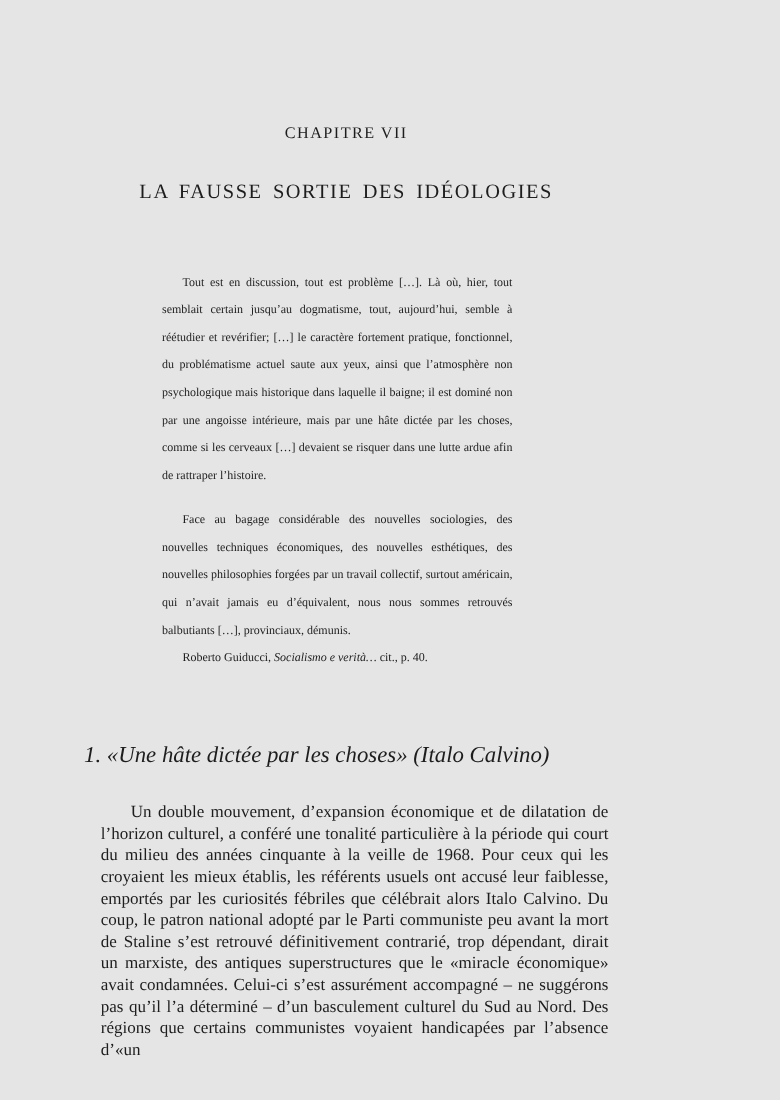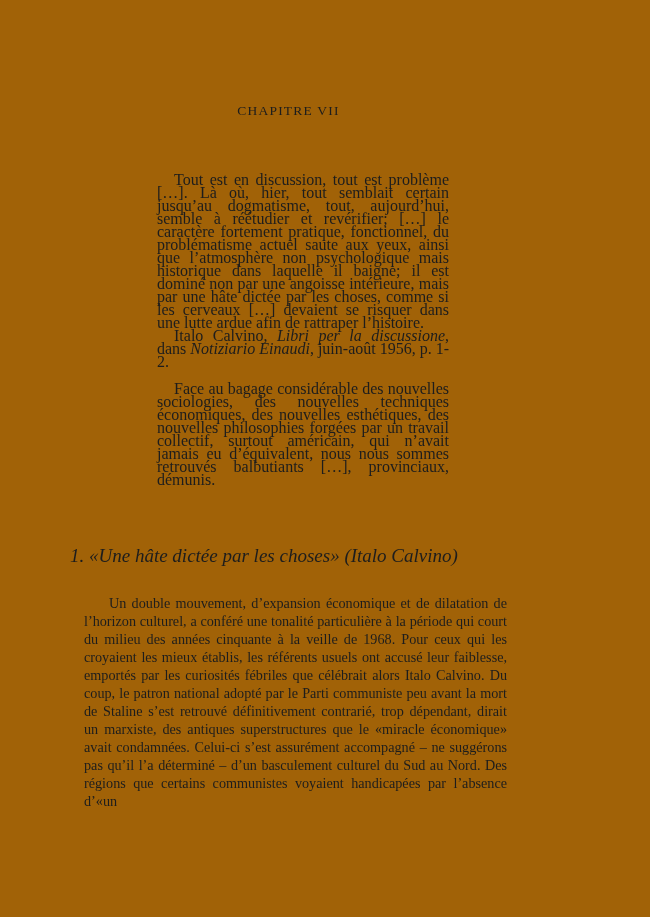--- a/index.html
+++ b/index.html
@@ -4,21 +4,21 @@
 <style>
   html, body {
     margin: 0;
     padding: 0;
     background: #ffffff;
   }
   .page {
     position: relative;
     width: 650px;
     height: 917px;
-    background: #a16207;
+    background: #e5e5e5;
     color: #1d1d1d;
     font-family: "Liberation Serif", "DejaVu Serif", serif;
     overflow: hidden;
     box-sizing: border-box;
   }
   .content {
     position: absolute;
     top: 103px;
     left: 70px;
     width: 437px;
@@ -32,24 +32,24 @@
   }
   .page-title {
     text-align: center;
     font-size: 17px;
     letter-spacing: 1.3px;
     word-spacing: 3px;
     font-weight: normal;
     margin: 31px 0 0 0;
   }
   .epigraph {
-    margin-left: 87px;
+    margin-left: 65px;
     width: 292px;
-    font-size: 16px;
-    line-height: 13px;
+    font-size: 10px;
+    line-height: 23px;
     text-align: justify;
   }
   .epigraph-quote-1 { margin-top: 54px; }
   .epigraph p {
     margin: 0;
     text-indent: 17px;
   }
   .epigraph-attribution {
     margin-top: 7px;
   }
@@ -73,28 +73,29 @@
   }
 </style>
 </head>
 <body>
 
 <div class="page">
   <div class="content">
 
     <h3 class="chapter-label">CHAPITRE VII</h3>
 
+    <h1 class="page-title">LA FAUSSE SORTIE DES IDÉOLOGIES</h1>
 
     <div class="epigraph epigraph-quote-1">
       <p>Tout est en discussion, tout est problème […]. Là où, hier, tout semblait certain jusqu’au dogmatisme, tout, aujourd’hui, semble à réétudier et revérifier; […] le caractère fortement pratique, fonctionnel, du problématisme actuel saute aux yeux, ainsi que l’atmosphère non psychologique mais historique dans laquelle il baigne; il est dominé non par une angoisse intérieure, mais par une hâte dictée par les choses, comme si les cerveaux […] devaient se risquer dans une lutte ardue afin de rattraper l’histoire.</p>
-      <p class="epigraph-attribution"><span>Italo Calvino, </span><span class="italic">Libri per la discussione</span><span>, dans </span><span class="italic">Notiziario Einaudi</span><span>, juin-août 1956, p. 1-2.</span></p>
     </div>
 
     <div class="epigraph epigraph-quote-2">
       <p>Face au bagage considérable des nouvelles sociologies, des nouvelles techniques économiques, des nouvelles esthétiques, des nouvelles philosophies forgées par un travail collectif, surtout américain, qui n’avait jamais eu d’équivalent, nous nous sommes retrouvés balbutiants […], provinciaux, démunis.</p>
+      <p class="epigraph-attribution"><span>Roberto Guiducci, </span><span class="italic">Socialismo e verità…</span><span> cit., p. 40.</span></p>
     </div>
 
     <h2 class="section-heading">1. «Une hâte dictée par les choses» (Italo Calvino)</h2>
 
     <div class="body-paragraph">
       <p>Un double mouvement, d’expansion économique et de dilatation de l’horizon culturel, a conféré une tonalité particulière à la période qui court du milieu des années cinquante à la veille de 1968. Pour ceux qui les croyaient les mieux établis, les référents usuels ont accusé leur faiblesse, emportés par les curiosités fébriles que célébrait alors Italo Calvino. Du coup, le patron national adopté par le Parti communiste peu avant la mort de Staline s’est retrouvé définitivement contrarié, trop dépendant, dirait un marxiste, des antiques superstructures que le «miracle économique» avait condamnées. Celui-ci s’est assurément accompagné – ne suggérons pas qu’il l’a déterminé – d’un basculement culturel du Sud au Nord. Des régions que certains communistes voyaient handicapées par l’absence d’«un</p>
     </div>
 
   </div>
 </div>

